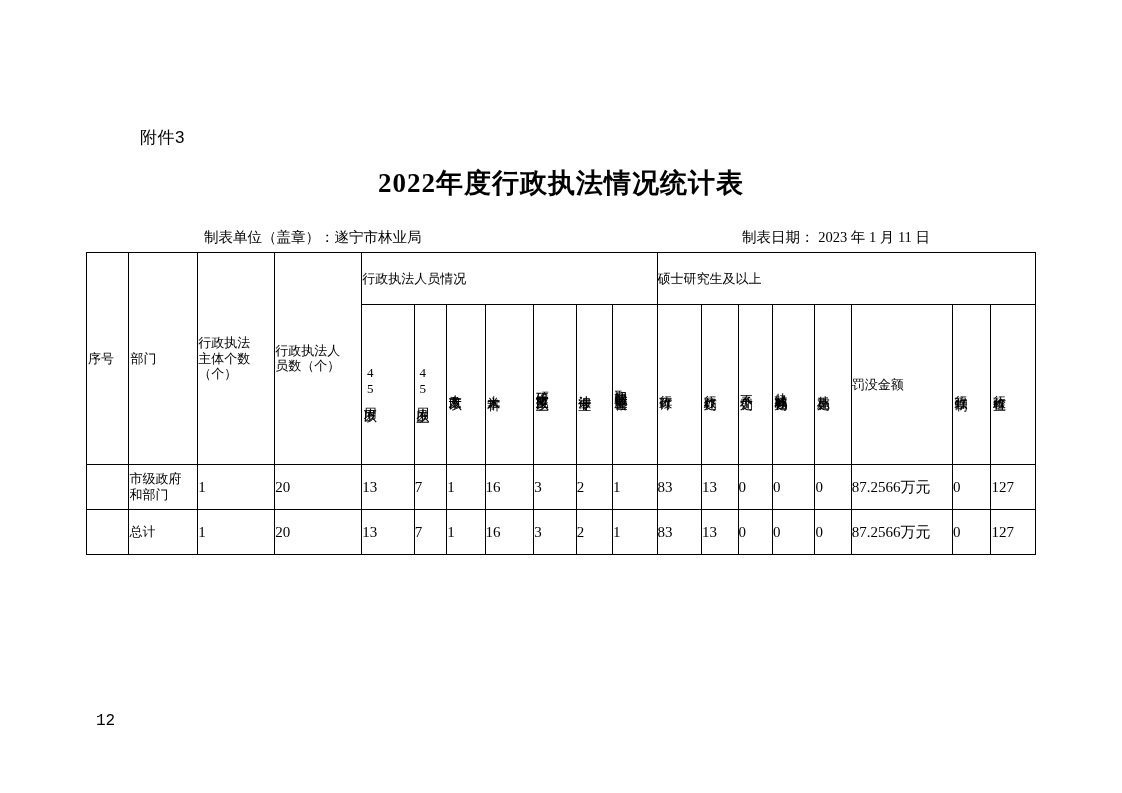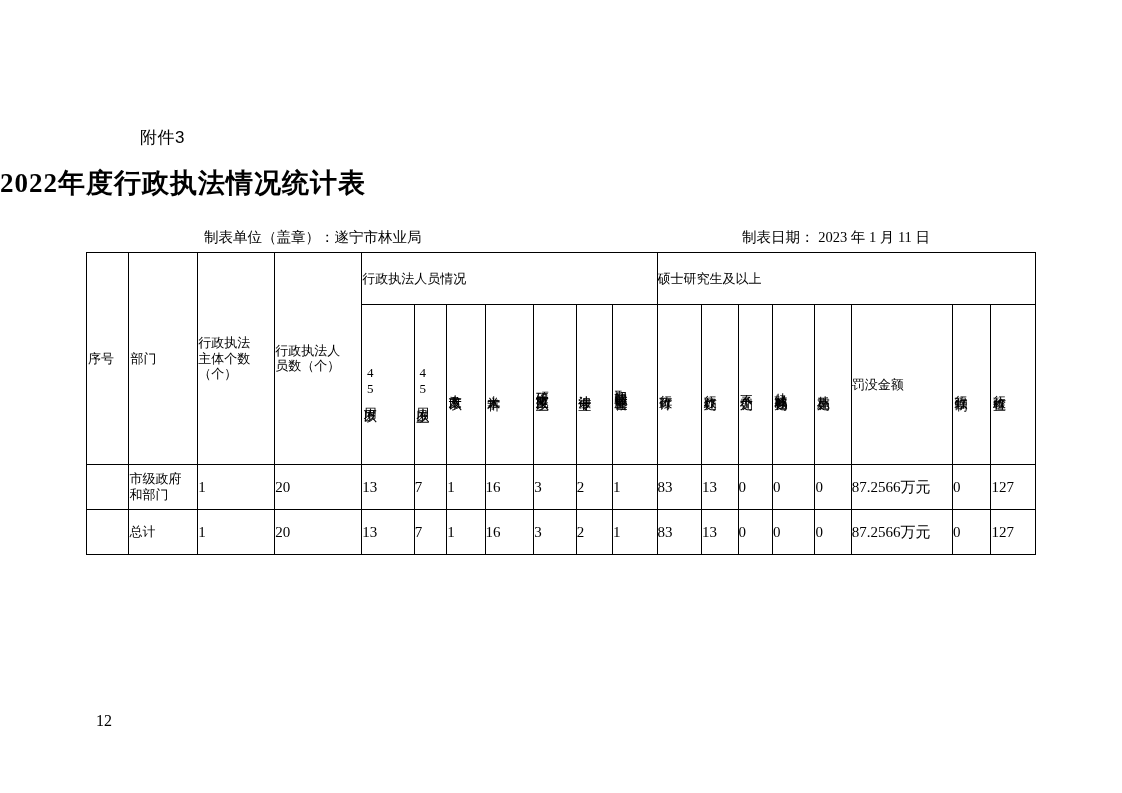--- a/index.html
+++ b/index.html
@@ -28,21 +28,21 @@
     font-family: "Liberation Sans", "DejaVu Sans", sans-serif;
     font-size: 17px;
     letter-spacing: 0.5px;
     margin-left: 48px;
   }
   .doc-title {
     position: absolute;
     left: 0;
     top: 165px;
     width: 1122px;
-    text-align: left;
+    text-align: center;
     font-family: "Liberation Serif", "DejaVu Serif", serif;
     font-size: 27px;
     font-weight: bold;
     letter-spacing: 1px;
   }
   .meta-row {
     position: absolute;
     left: 92px;
     top: 228px;
     width: 940px;
@@ -110,21 +110,21 @@
     font-size: 15px;
   }
   .dept-cell {
     font-size: 13px;
     line-height: 1.3;
   }
   .page-number {
     position: absolute;
     left: 96px;
     top: 712px;
-    font-family: Liberation Serif, serif;
+    font-family: Liberation Mono, monospace;
     font-size: 16px;
   }
   .cell-pad {
     padding: 2px 1px;
   }
 </style>
 </head>
 <body>
 
 <div class="page">

